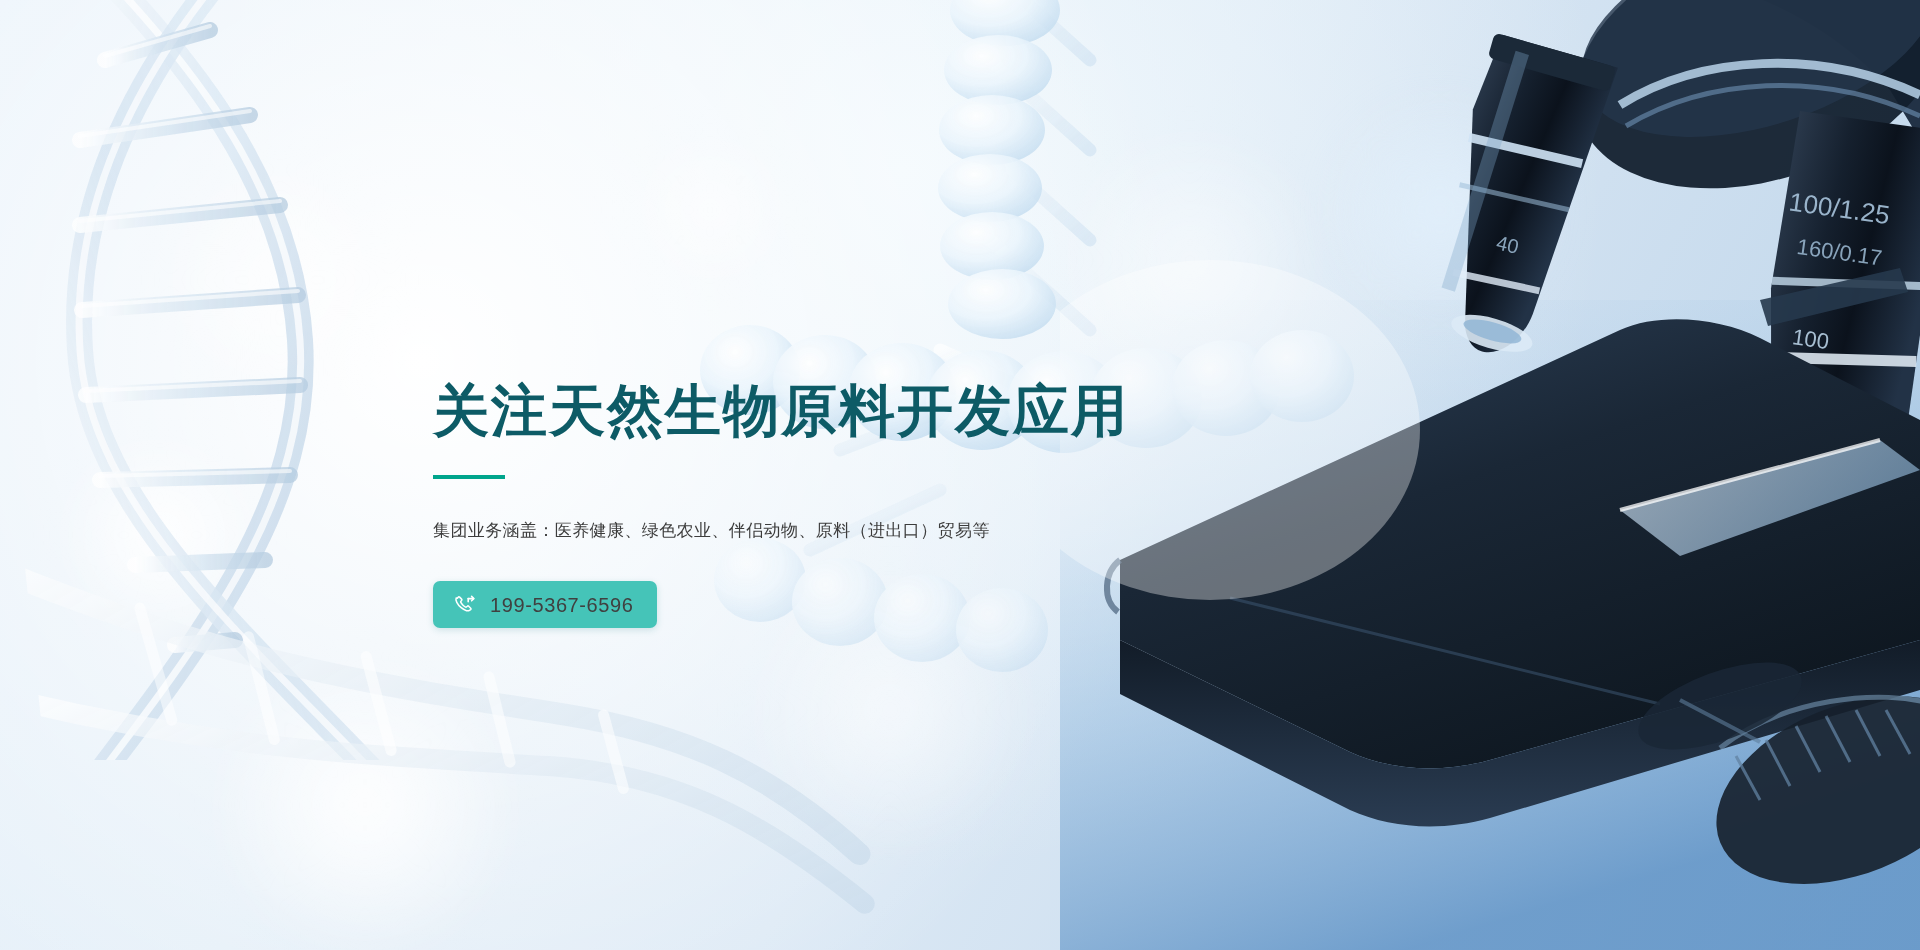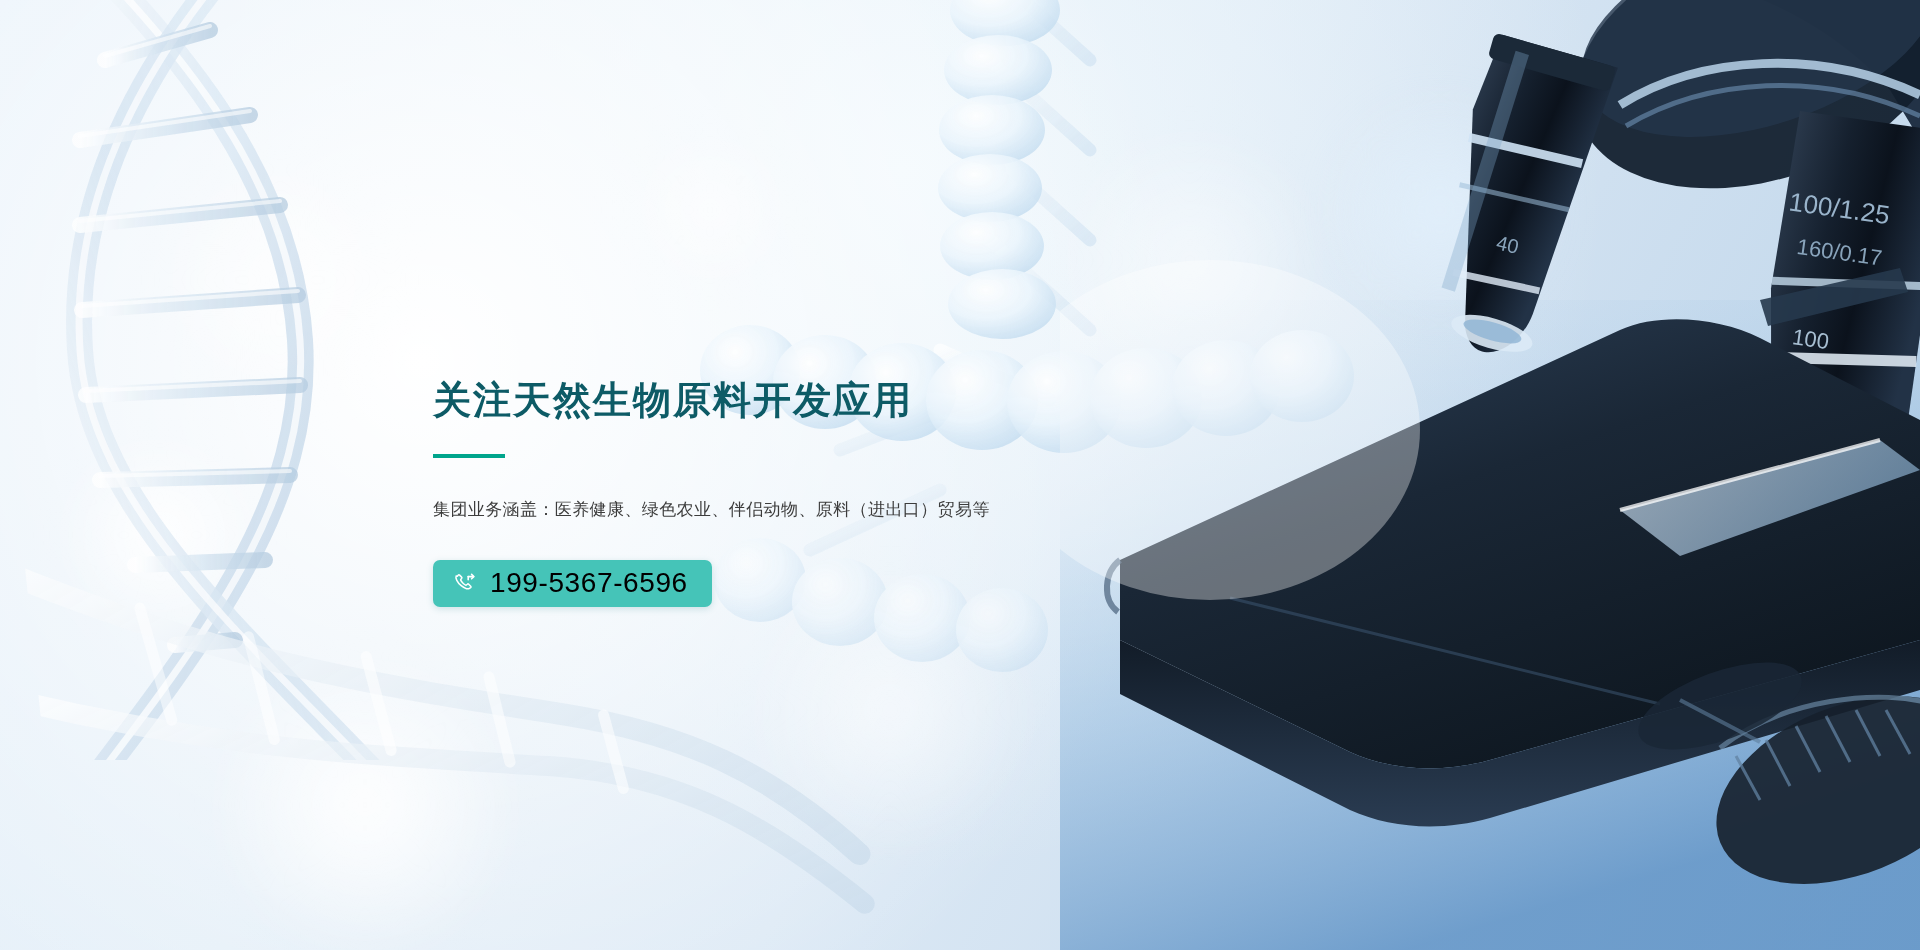--- a/index.html
+++ b/index.html
@@ -54,21 +54,21 @@
   
   .scope{ position:absolute; right:0; top:0; width:860px; height:950px; pointer-events:none; }
 
   
   .content{
     position:absolute;
     left:433px; top:378px;
     width:760px;
   }
   .headline{
-    font-size:38px;
+    font-size:56px;
     font-weight:bold;
     letter-spacing:2px;
     line-height:1.18;
     color:#0d5b66;
     white-space:nowrap;
   }
   .rule{
     width:72px; height:4px;
     background:#00a58c;
     margin-top:31px;
@@ -89,22 +89,22 @@
     margin-top:32px;
     padding:0 24px 0 20px;
     height:47px;
     background:#45c4b8;
     border-radius:7px;
     border:none;
     cursor:pointer;
     box-shadow:0 2px 7px rgba(30,120,130,.18);
   }
   .phone-btn .num{
-    font-size:28px;
-    color:#000000;
+    font-size:20px;
+    color:#404040;
     letter-spacing:.6px;
     line-height:1;
     white-space:nowrap;
   }
   .phone-ico{ width:24px; height:24px; display:block; flex:0 0 auto; }
 </style>
 </head>
 <body>
 
 <div class="banner">

